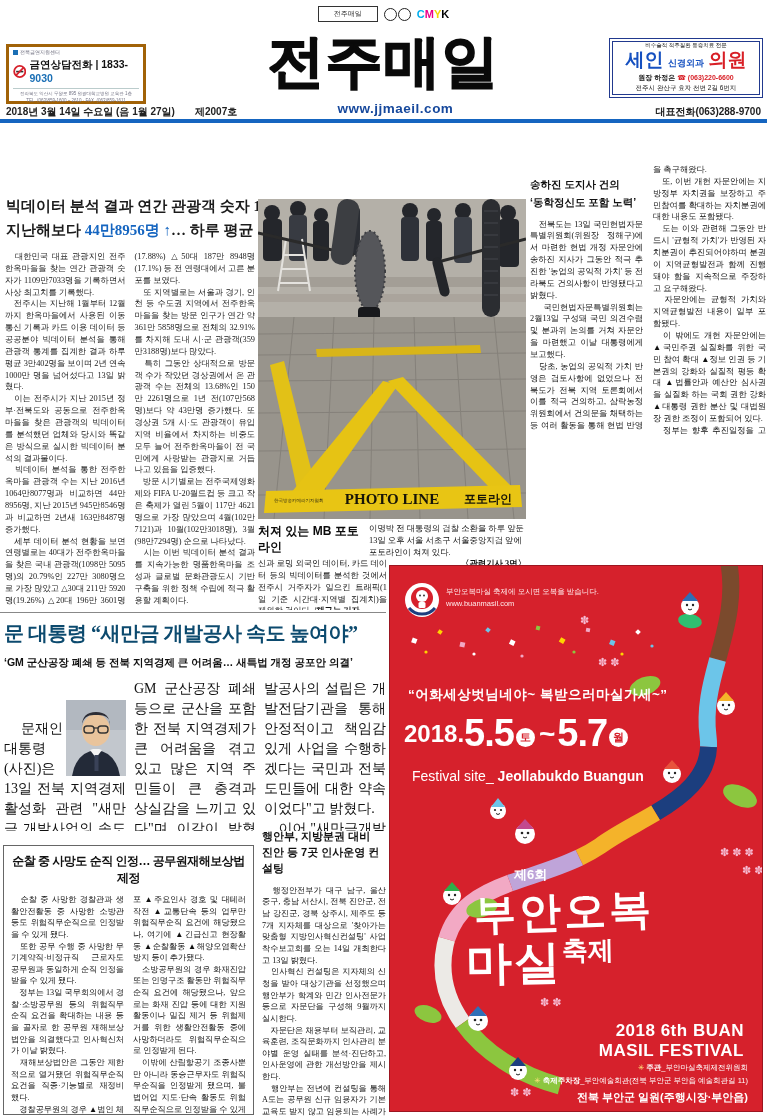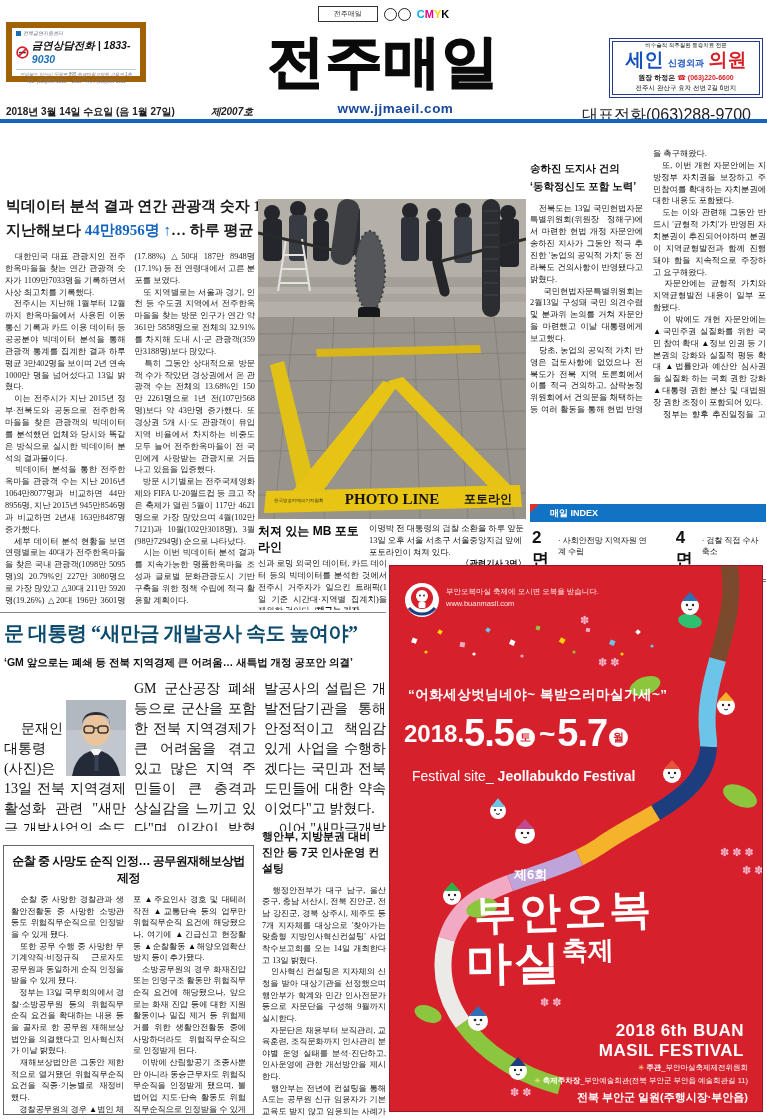--- a/index.html
+++ b/index.html
@@ -10,21 +10,21 @@
   .just { text-align:justify; white-space:pre-line; }
 
   
   #reg { position:absolute; top:6px; left:0; width:767px; display:flex; justify-content:center; align-items:center; gap:6px; }
   #reg .regbox { width:60px; height:16px; border:1px solid #333; font-size:7px; display:flex; align-items:center; justify-content:center; color:#333; }
   #reg .ring { width:13px; height:13px; border:1.5px solid #222; border-radius:50%; }
   #reg .ring+.ring { margin-left:-5px; }
   #reg .cmyk { font-size:11px; font-weight:bold; letter-spacing:0; }
 
   
-  #left-ad { position:absolute; left:6px; top:22px; width:140px; height:60px; border:6px solid #a16207; padding:2px 4px;font-style:italic; }
+  #left-ad { position:absolute; left:6px; top:44px; width:140px; height:60px; border:3px solid #a16207; padding:2px 4px; }
   #left-ad .org { font-size:5px; color:#667; display:flex; align-items:center; gap:2px; }
   #left-ad .org .logo-sq { width:5px; height:5px; background:#1a6fb5; display:inline-block; }
   #left-ad .mainrow { display:flex; align-items:center; justify-content:center; gap:3px; margin-top:3px; }
   #left-ad .mainrow .txt { font-size:10.5px; font-weight:bold; }
   #left-ad .mainrow .num { color:#1a6fb5; }
   #left-ad .fine { border-top:1px solid #bcc; margin-top:4px; padding-top:2px; font-size:4.5px; color:#778; line-height:1.5; text-align:center; }
 
   #masthead { position:absolute; left:0; right:0; top:30px; text-align:center; font-size:57px; font-weight:900; letter-spacing:1px; color:#0a0a0a; -webkit-text-stroke:1.5px #0a0a0a; line-height:1.1; }
   #site-url { position:absolute; left:0; right:0; top:101px; text-align:center; font-size:13.5px; font-weight:bold; color:#16489c; letter-spacing:.5px;margin-left:24px; }
 
@@ -32,22 +32,22 @@
   #right-ad .tag { font-size:5.5px; color:#222; }
   #right-ad .name { line-height:1.1; margin-top:1px; }
   #right-ad .name .b1 { color:#1550c0; font-weight:900; font-size:19px; }
   #right-ad .name .b2 { color:#1550c0; font-weight:bold; font-size:9px; }
   #right-ad .name .b3 { color:#d81f26; font-weight:900; font-size:19px; }
   #right-ad .dir { font-size:7px; font-weight:bold; margin-top:2px; }
   #right-ad .dir .tel { color:#d81f26; }
   #right-ad .addr { font-size:6.5px; margin-top:1px; }
 
   #dateline { position:absolute; left:6px; top:105px; font-size:10px; font-weight:bold; color:#222; }
-  #dateline .issue { margin-left:36px;font-style:italic; }
-  #phone { position:absolute; right:16px; top:105px; font-size:16px; color:#222; }
+  #dateline .issue { margin-left:20px; }
+  #phone { position:absolute; right:6px; top:105px; font-size:10px; color:#222;font-weight:bold; }
   #blue-rule { position:absolute; left:0; top:119px; width:767px; height:4px; background:#1565c0; }
 
   
   #lead-headline { position:absolute; left:4px; top:129px; width:760px; font-size:45px; font-weight:900; letter-spacing:-1px; color:#050505; -webkit-text-stroke:1px #050505; }
   #lead-sub { position:absolute; left:6px; top:194px; width:420px; font-size:15px; font-weight:600; line-height:1.6; color:#1b1b1b; }
   #lead-sub .blue { color:#1565c0; }
   #lead-body { position:absolute; left:5px; top:251px; width:250px; height:358px; column-count:2; column-gap:9px; font-size:8.3px; line-height:1.43; color:#191919; overflow:hidden; }
   #lead-tail { position:absolute; left:258px; top:558px; width:129px; height:52px; font-size:8.3px; line-height:1.43; overflow:hidden; }
   #lead-tail .byline { font-weight:bold; }
 
@@ -56,21 +56,21 @@
   #caption { position:absolute; left:258px; top:523px; width:268px; display:flex; gap:7px; }
   #caption .cap-title { width:104px; font-size:12px; font-weight:900; line-height:1.35; color:#0a0a0a; }
   #caption .cap-body { flex:1; font-size:8.4px; line-height:1.4; }
   #caption .related { display:block; text-align:right; font-weight:bold; }
 
   #divider-mid { position:absolute; left:0; top:612px; width:386px; border-top:1px solid #888; }
 
   
   #right-article { position:absolute; left:530px; top:136px; width:236px; }
   #right-article .rh { font-family:"Liberation Serif","DejaVu Serif",serif; font-size:27px; font-weight:700; letter-spacing:2px; line-height:1.45; color:#0a0a0a; }
-  #right-article .rbody { margin-top:12px; height:276px; column-count:2; column-gap:10px; font-size:8.3px; line-height:1.43; overflow:hidden; }
+  #right-article .rbody { margin-top:28px; height:276px; column-count:2; column-gap:10px; font-size:8.3px; line-height:1.43; overflow:hidden; }
   #right-article .rsub { font-family:"Liberation Sans","DejaVu Sans",sans-serif; font-size:10.5px; font-weight:bold; line-height:1.7; margin-bottom:7px; white-space:pre-line; }
 
   
   #index-box { position:absolute; left:530px; top:504px; width:236px; border-bottom:3px double #777; padding-bottom:6px; }
   #index-box .bar { position:relative; background:#1273c4; height:18px; color:#fff; font-size:9px; font-weight:bold; line-height:18px; padding-left:20px; }
   #index-box .bar .tri { position:absolute; left:0; top:0; width:0; height:0; border-top:9px solid #e03131; border-right:9px solid transparent; }
   #index-box .items { display:flex; gap:22px; padding:6px 2px 2px; align-items:baseline; }
   #index-box .it { display:flex; align-items:baseline; gap:4px; }
   #index-box .pg { font-size:17px; font-weight:900; }
   #index-box .tx { font-size:8px; }
@@ -269,37 +269,24 @@
 　당초, 농업의 공익적 가치 반영은 검토사항에 없었으나 전북도가 전북 지역 토론회에서 이를 적극 건의하고, 삼락농정위원회에서 건의문을 채택하는 등 여러 활동을 통해 헌법 반영을 촉구해왔다.
 　또, 이번 개헌 자문안에는 지방정부 자치권을 보장하고 주민참여를 확대하는 자치분권에 대한 내용도 포함됐다.
 　도는 이와 관련해 그동안 반드시 '균형적 가치'가 반영된 자치분권이 추진되어야하며 분권이 지역균형발전과 함께 진행돼야 함을 지속적으로 주장하고 요구해왔다.
 　자문안에는 균형적 가치와 지역균형발전 내용이 일부 포함됐다.
 　이 밖에도 개헌 자문안에는 ▲국민주권 실질화를 위한 국민 참여 확대 ▲정보 인권 등 기본권의 강화와 실질적 평등 확대 ▲법률안과 예산안 심사권을 실질화 하는 국회 권한 강화 ▲대통령 권한 분산 및 대법원장 권한 조정이 포함되어 있다.
 　정부는 향후 추진일정을 고려해 이달(3월) 말 개헌안 발의 동의 추진방안을 고려하고 있는 것으로 전해졌다.
 　송하진 도지사는 "개헌과 관련하여 그동안 농업의 공익적 가치, 균형가치, 동학농민혁명정신 등 3가지 전북도의 의견을 개진해왔다"며 "국민헌법자문특별위원회가 마련한 자문안에 농업의 공익적 가치와 균형가치(지역균형발전) 2가지가 포함돼 다행스럽다. 동학농민혁명정신도 같이 포함될 수 있도록 계속 노력하고 건의하도록 하겠다"고 말했다. </span>
     </div>
   </div>
 
-  <div id="index-box">
-    <div class="bar"><span class="tri"></span><span>매일 INDEX</span></div>
-    <div class="items">
-      <div class="it">
-          <span class="pg">2면</span>
-          <span class="tx serif">· 사회안전망 지역자원 연계 수립</span>
-        </div>
-      <div class="it">
-          <span class="pg">4면</span>
-          <span class="tx serif">· 검찰 직접 수사 축소</span>
-        </div>
-    </div>
-  </div>
 
   <div id="moon">
     <div class="mh">문 대통령 “새만금 개발공사 속도 높여야”</div>
-    <div class="ms">‘GM 앞으로는 폐쇄 등 전북 지역경제 큰 어려움… 새특법 개정 공포안 의결’</div>
+    <div class="ms">‘GM 군산공장 폐쇄 등 전북 지역경제 큰 어려움… 새특법 개정 공포안 의결’</div>
     <div class="mbody">
       <div class="mcol serif just">
         <svg class="portrait" viewBox="0 0 60 76">
           <rect width="60" height="76" fill="#c2c7cd"></rect>
           <rect x="0" y="0" width="60" height="30" fill="#b2b8c0"></rect>
           <ellipse cx="30" cy="30" rx="14" ry="16" fill="#e9c49c"></ellipse>
           <path d="M16 26 Q16 12 30 12 Q44 12 44 26 L44 22 Q42 14 30 15 Q18 14 16 24 Z" fill="#2d2d35"></path>
           <rect x="18" y="26" width="10" height="7" rx="3" fill="none" stroke="#333" stroke-width="1.4"></rect>
           <rect x="32" y="26" width="10" height="7" rx="3" fill="none" stroke="#333" stroke-width="1.4"></rect>
           <line x1="28" y1="28" x2="32" y2="28" stroke="#333" stroke-width="1.2"></line>
@@ -467,21 +454,21 @@
 
     <div class="daterow">
       <span class="yr">2018.</span>
         <span class="dd">5.5</span>
         <span class="badge">토</span>
         <span class="tilde">~</span>
         <span class="dd">5.7</span>
         <span class="badge">월</span>
     </div>
 
-    <div class="site"><span>Festival site_ </span><b>Jeollabukdo Festival</b></div>
+    <div class="site"><span>Festival site_ </span><b>Jeollabukdo Buangun</b></div>
 
     <div class="round">제6회</div>
     <div class="t1">부안오복</div>
     <div class="t2"><span>마실</span><span class="small">축제</span></div>
 
     <div class="en">
         <div>2018 6th BUAN</div>
         <div>MASIL FESTIVAL</div>
       </div>
     <div class="credits">

